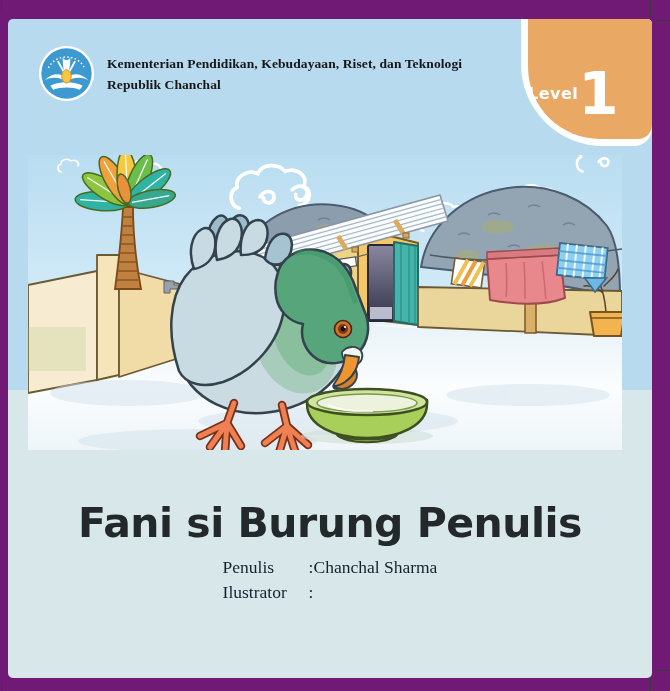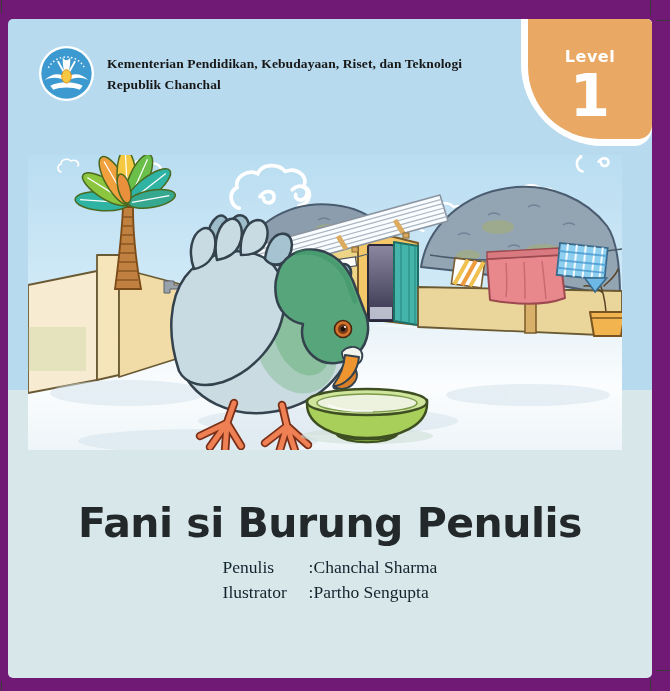--- a/index.html
+++ b/index.html
@@ -14,21 +14,21 @@
          background:linear-gradient(to bottom,var(--cover-blue) 0,var(--cover-blue) 371px,var(--cover-pale) 371px,var(--cover-pale) 100%);}
   
   .pub{position:absolute;left:30px;top:26px;display:flex;align-items:center;}
   .logo{width:57px;height:57px;flex:0 0 auto;}
   .pub-text{margin-left:12px;font-family:"Liberation Serif",serif;font-weight:bold;
             font-size:13.5px;line-height:21px;color:var(--header-text);letter-spacing:.1px;}
   
   .badge-wrap{position:absolute;top:0;right:0;width:131px;height:127px;background:#fff;
               border-radius:0 5px 18px 82px;}
   .badge{position:absolute;top:0;right:0;width:124px;height:120px;background:var(--badge-orange);
-         border-radius:0 5px 14px 72px;display:flex;flex-direction:column;align-items:center;
+         border-radius:0 5px 14px 72px;display:flex;align-items:center;
          justify-content:flex-start;padding-top:28px;box-sizing:border-box;}
   .badge-label{color:var(--badge-text);font-weight:bold;font-size:16px;letter-spacing:.5px;
                font-family:"DejaVu Sans",sans-serif;}
   .badge-num{color:var(--badge-text);font-weight:bold;font-size:58px;line-height:1;margin-top:1px;
              font-family:"DejaVu Sans",sans-serif;}
   
   .illu{position:absolute;left:20px;top:136px;width:594px;height:295px;overflow:hidden;}
   
   .title{position:absolute;left:0;top:480px;width:100%;text-align:center;
          font-family:"DejaVu Sans",sans-serif;font-weight:bold;font-size:41px;
@@ -306,19 +306,18 @@
     <div class="credits">
       <div class="credits-inner">
         <div class="credit-row">
           <span class="credit-label">Penulis</span>
             <span class="credit-sep">:</span>
             <span class="credit-value">Chanchal Sharma</span>
         </div>
         <div class="credit-row">
           <span class="credit-label">Ilustrator</span>
             <span class="credit-sep">:</span>
-            <span class="credit-value">Partho Sengupta</span>
         </div>
       </div>
     </div>
 
   </div>
 </div>
 
 </body></html>

